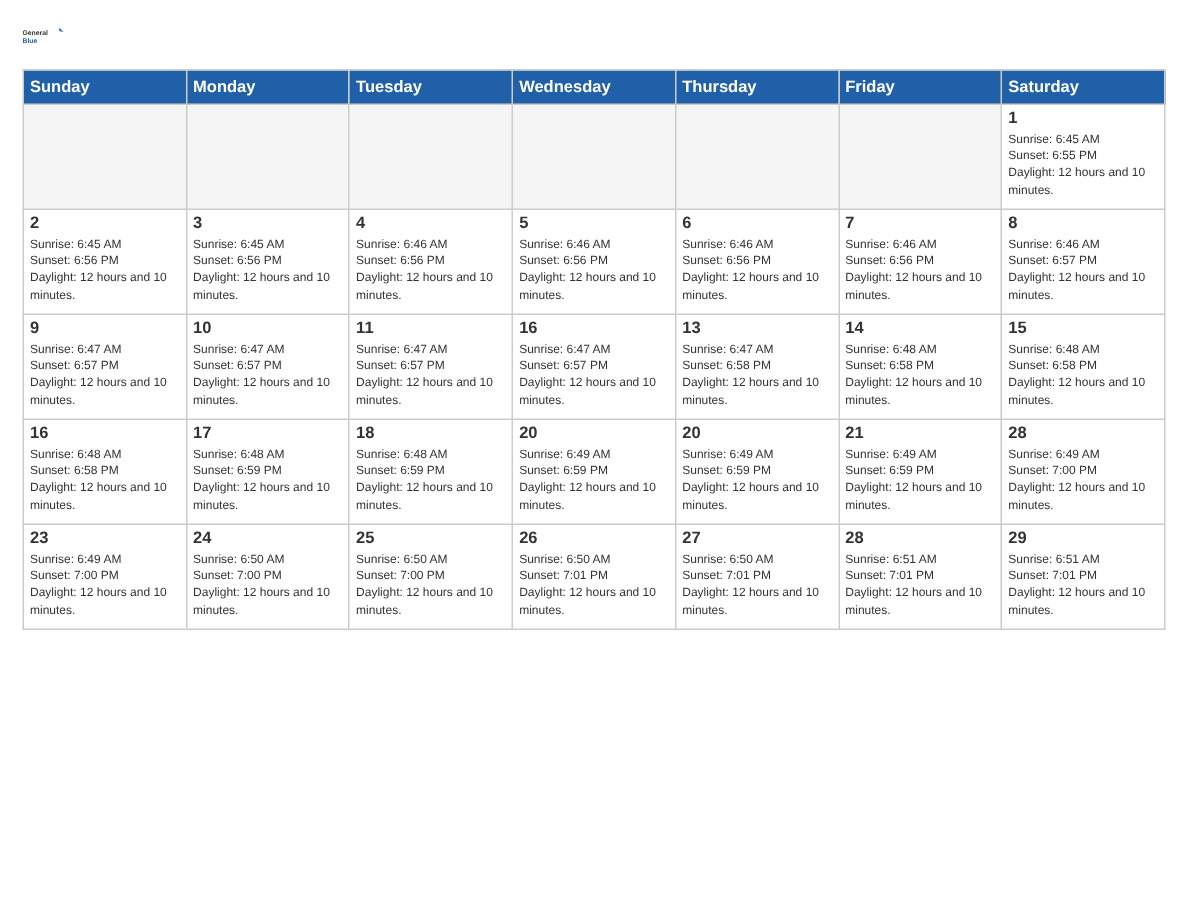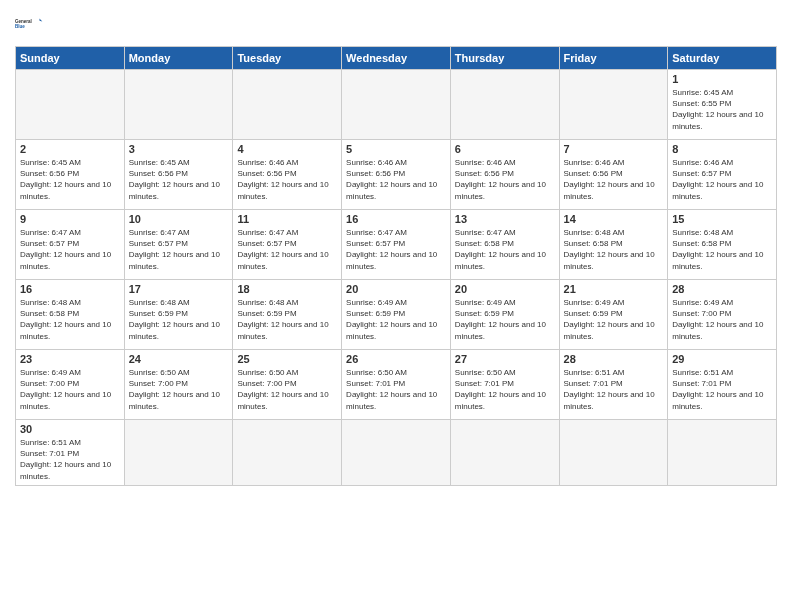--- a/index.html
+++ b/index.html
@@ -244,27 +244,15 @@
           </td>
           <td>
             <div class="day-number">28</div>
             <div class="day-info">Sunrise: 6:51 AM<br>Sunset: 7:01 PM<br>Daylight: 12 hours and 10 minutes.</div>
           </td>
           <td>
             <div class="day-number">29</div>
             <div class="day-info">Sunrise: 6:51 AM<br>Sunset: 7:01 PM<br>Daylight: 12 hours and 10 minutes.</div>
           </td>
         </tr>
-        <tr class="last-row">
-          <td>
-            <div class="day-number">30</div>
-            <div class="day-info">Sunrise: 6:51 AM<br>Sunset: 7:01 PM<br>Daylight: 12 hours and 10 minutes.</div>
-          </td>
-          <td class="empty"></td>
-          <td class="empty"></td>
-          <td class="empty"></td>
-          <td class="empty"></td>
-          <td class="empty"></td>
-          <td class="empty"></td>
-        </tr>
       </tbody>
   </table>
 </div>
 
 </body></html>

